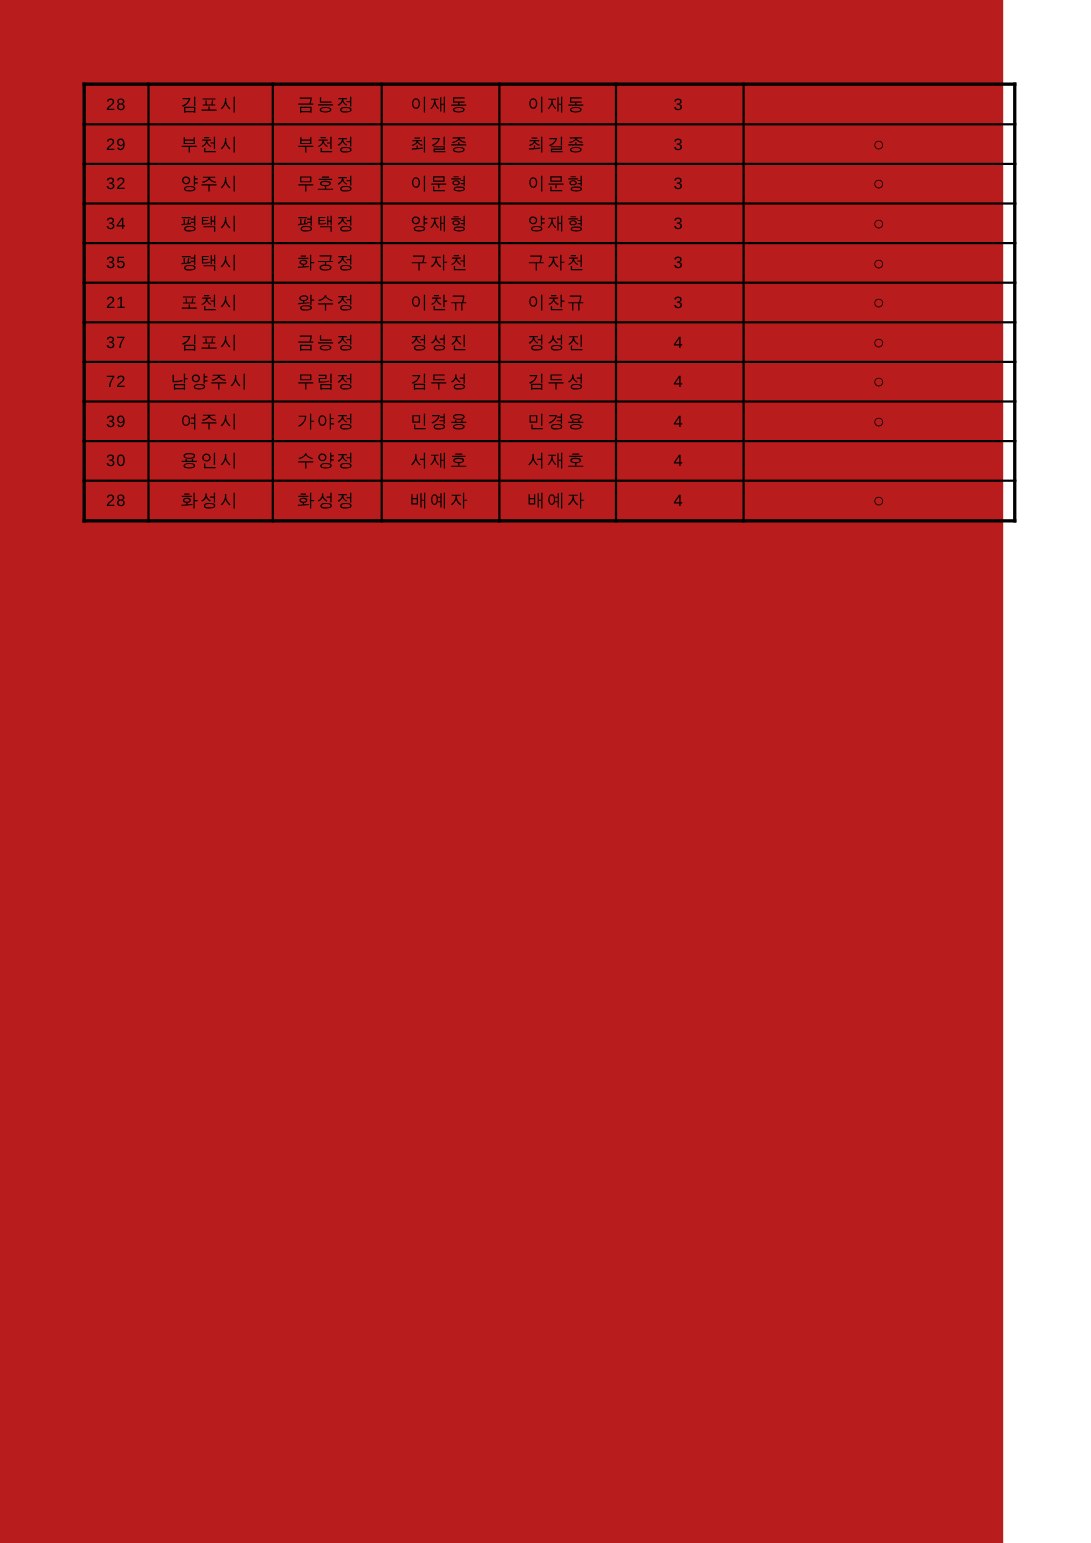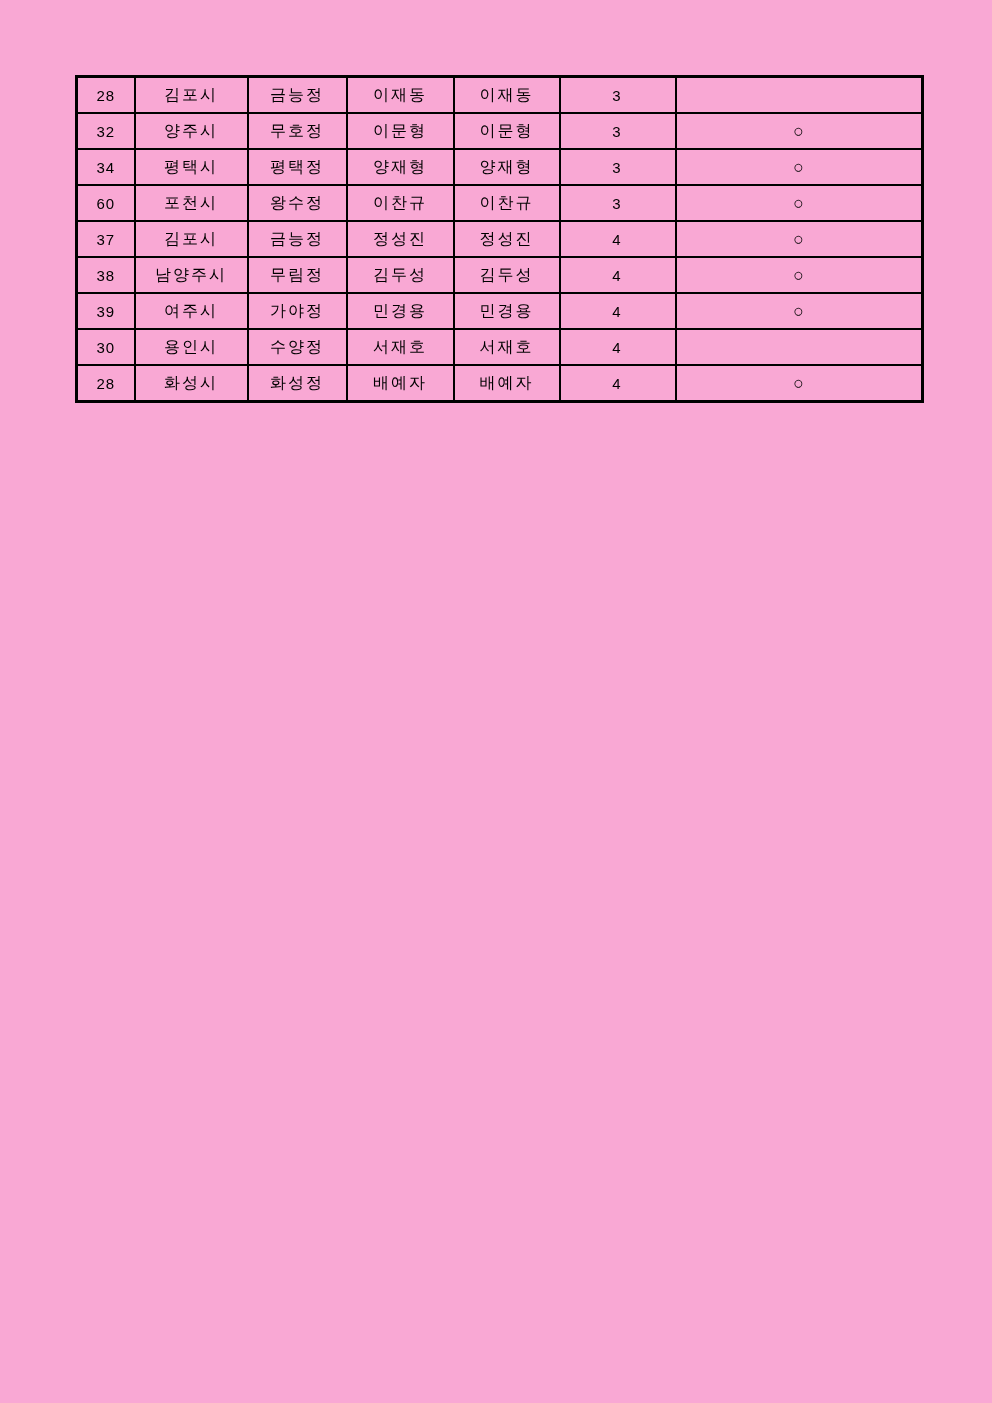--- a/index.html
+++ b/index.html
@@ -10,23 +10,23 @@
   body {
     position: relative;
     width: 992px;
     height: 1403px;
     font-family: "Liberation Sans", "DejaVu Sans", sans-serif;
     color: #000000;
   }
   .page {
     position: absolute;
     left: 0; top: 0;
-    width: 992px;
+    width: 912px;
     height: 1403px;
-    background: #f9a8d4;
+    background: #b91c1c;
   }
   table.roster {
     position: absolute;
     left: 75px;
     top: 75px;
     width: 846px;
     border-collapse: collapse;
     table-layout: fixed;
     border: 3px solid #000000;
   }
@@ -71,57 +71,75 @@
         <tr>
           <td>28</td>
           <td>김포시</td>
           <td>금능정</td>
           <td>이재동</td>
           <td>이재동</td>
           <td>3</td>
           <td></td>
         </tr>
         <tr>
+          <td>29</td>
+          <td>부천시</td>
+          <td>부천정</td>
+          <td>최길종</td>
+          <td>최길종</td>
+          <td>3</td>
+          <td>○</td>
+        </tr>
+        <tr>
           <td>32</td>
           <td>양주시</td>
           <td>무호정</td>
           <td>이문형</td>
           <td>이문형</td>
           <td>3</td>
           <td>○</td>
         </tr>
         <tr>
           <td>34</td>
           <td>평택시</td>
           <td>평택정</td>
           <td>양재형</td>
           <td>양재형</td>
           <td>3</td>
           <td>○</td>
         </tr>
         <tr>
-          <td>60</td>
+          <td>35</td>
+          <td>평택시</td>
+          <td>화궁정</td>
+          <td>구자천</td>
+          <td>구자천</td>
+          <td>3</td>
+          <td>○</td>
+        </tr>
+        <tr>
+          <td>21</td>
           <td>포천시</td>
           <td>왕수정</td>
           <td>이찬규</td>
           <td>이찬규</td>
           <td>3</td>
           <td>○</td>
         </tr>
         <tr>
           <td>37</td>
           <td>김포시</td>
           <td>금능정</td>
           <td>정성진</td>
           <td>정성진</td>
           <td>4</td>
           <td>○</td>
         </tr>
         <tr>
-          <td>38</td>
+          <td>72</td>
           <td>남양주시</td>
           <td>무림정</td>
           <td>김두성</td>
           <td>김두성</td>
           <td>4</td>
           <td>○</td>
         </tr>
         <tr>
           <td>39</td>
           <td>여주시</td>

